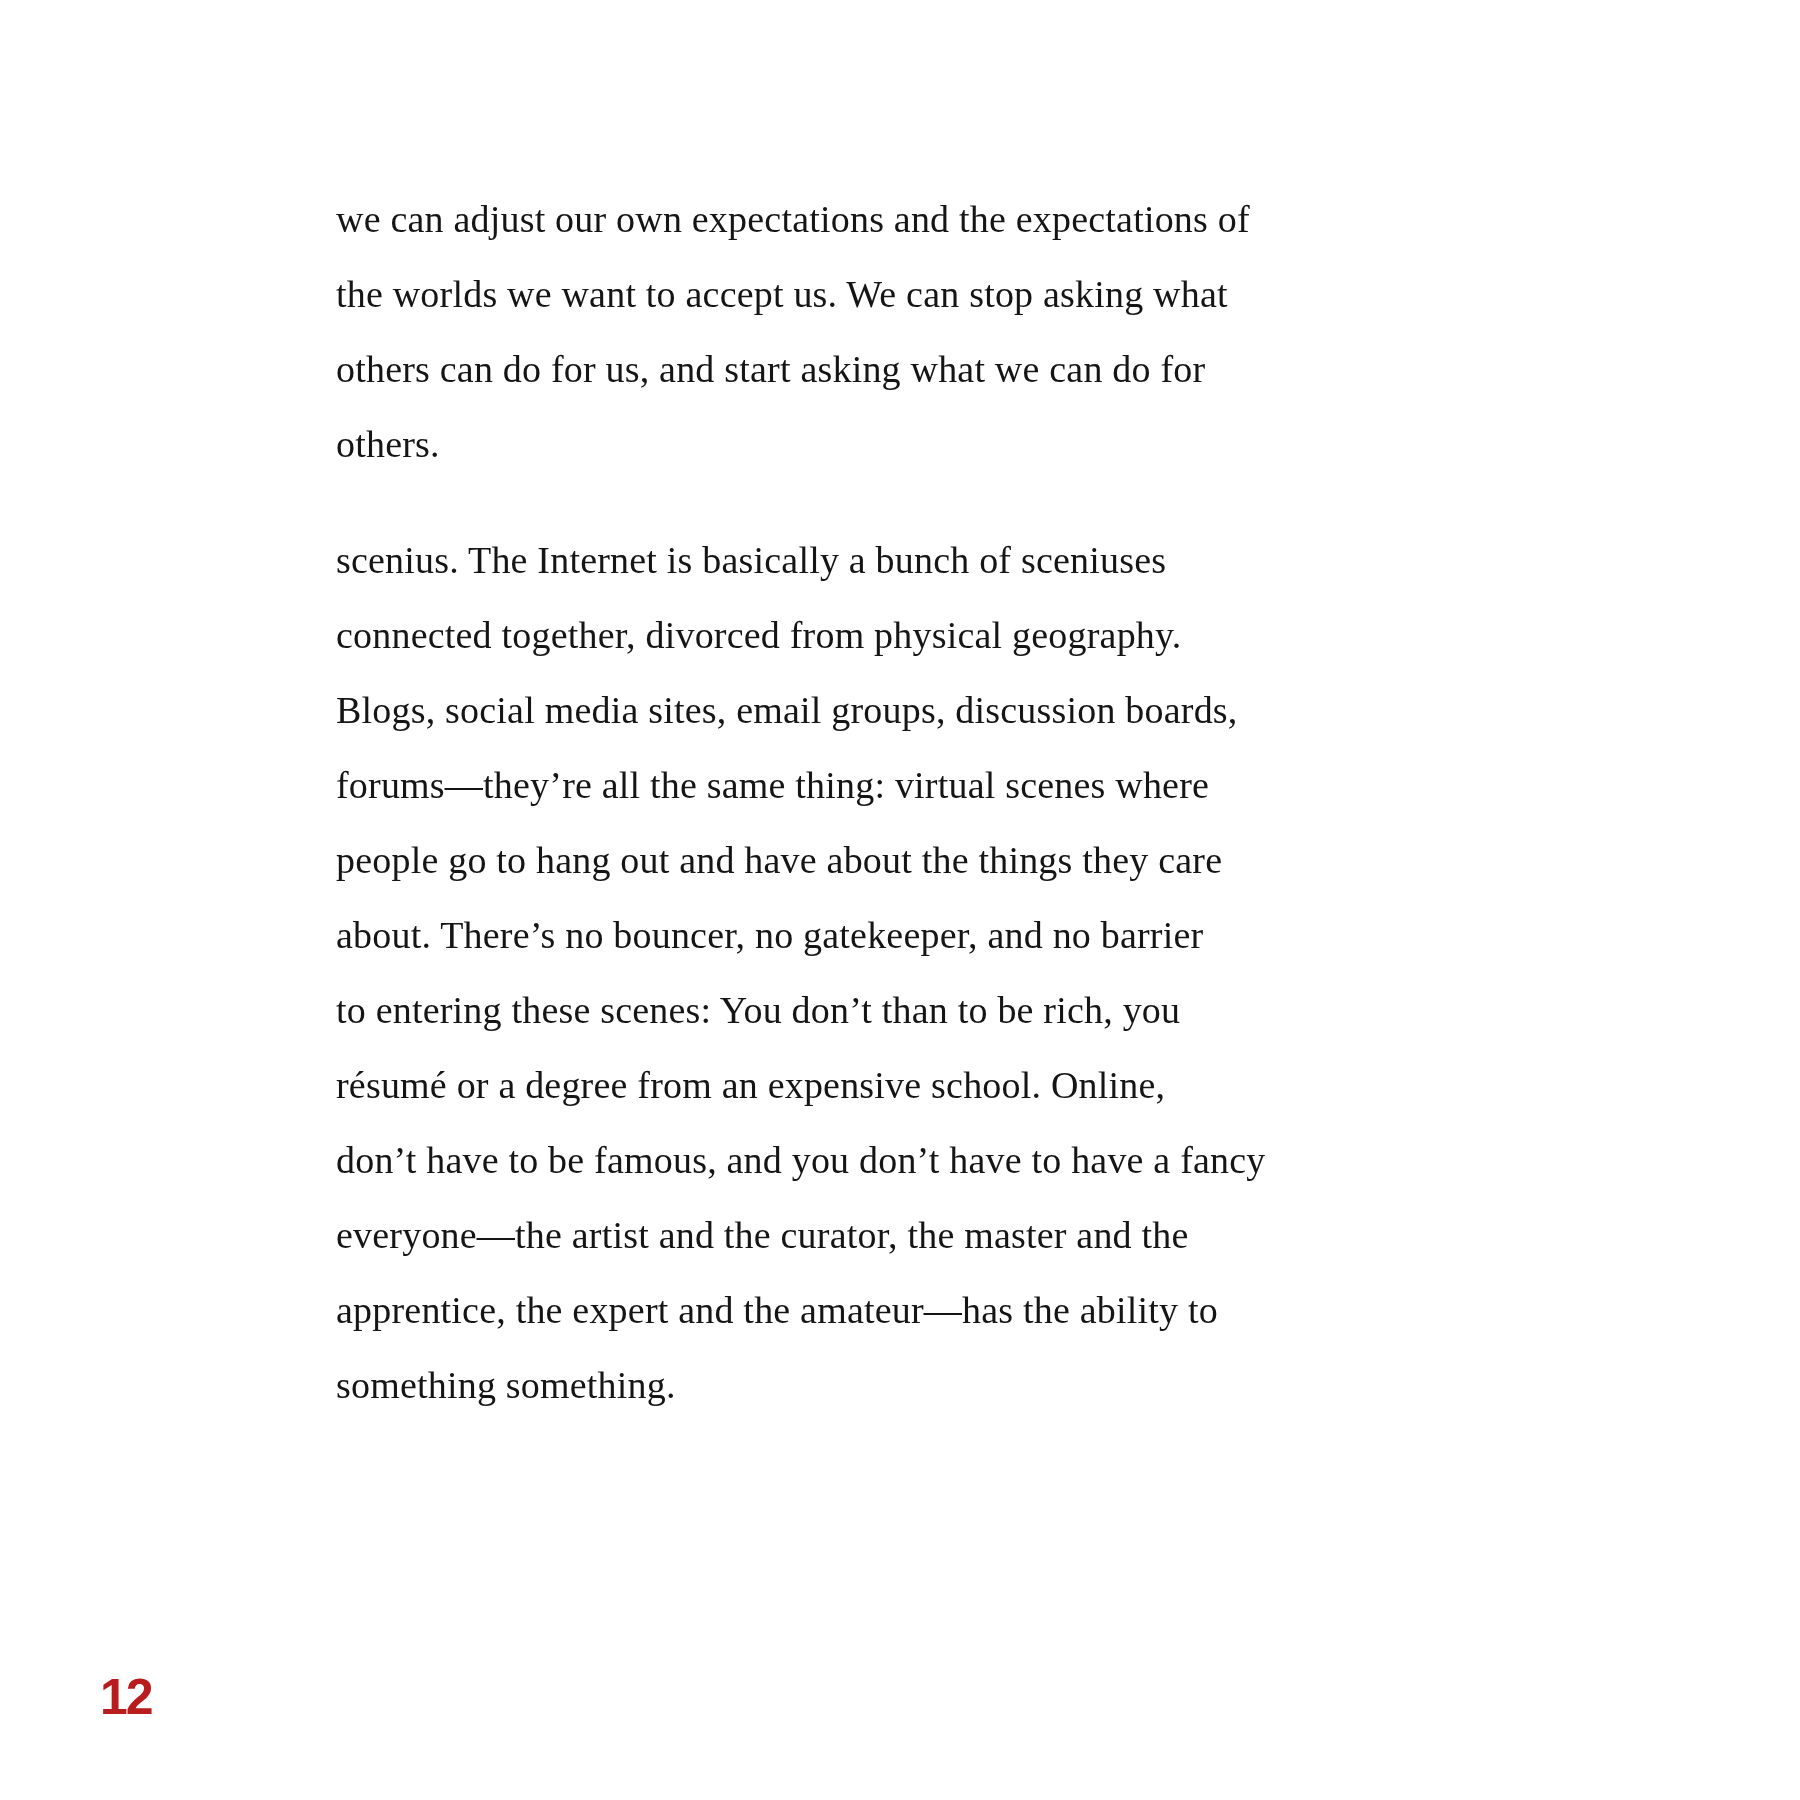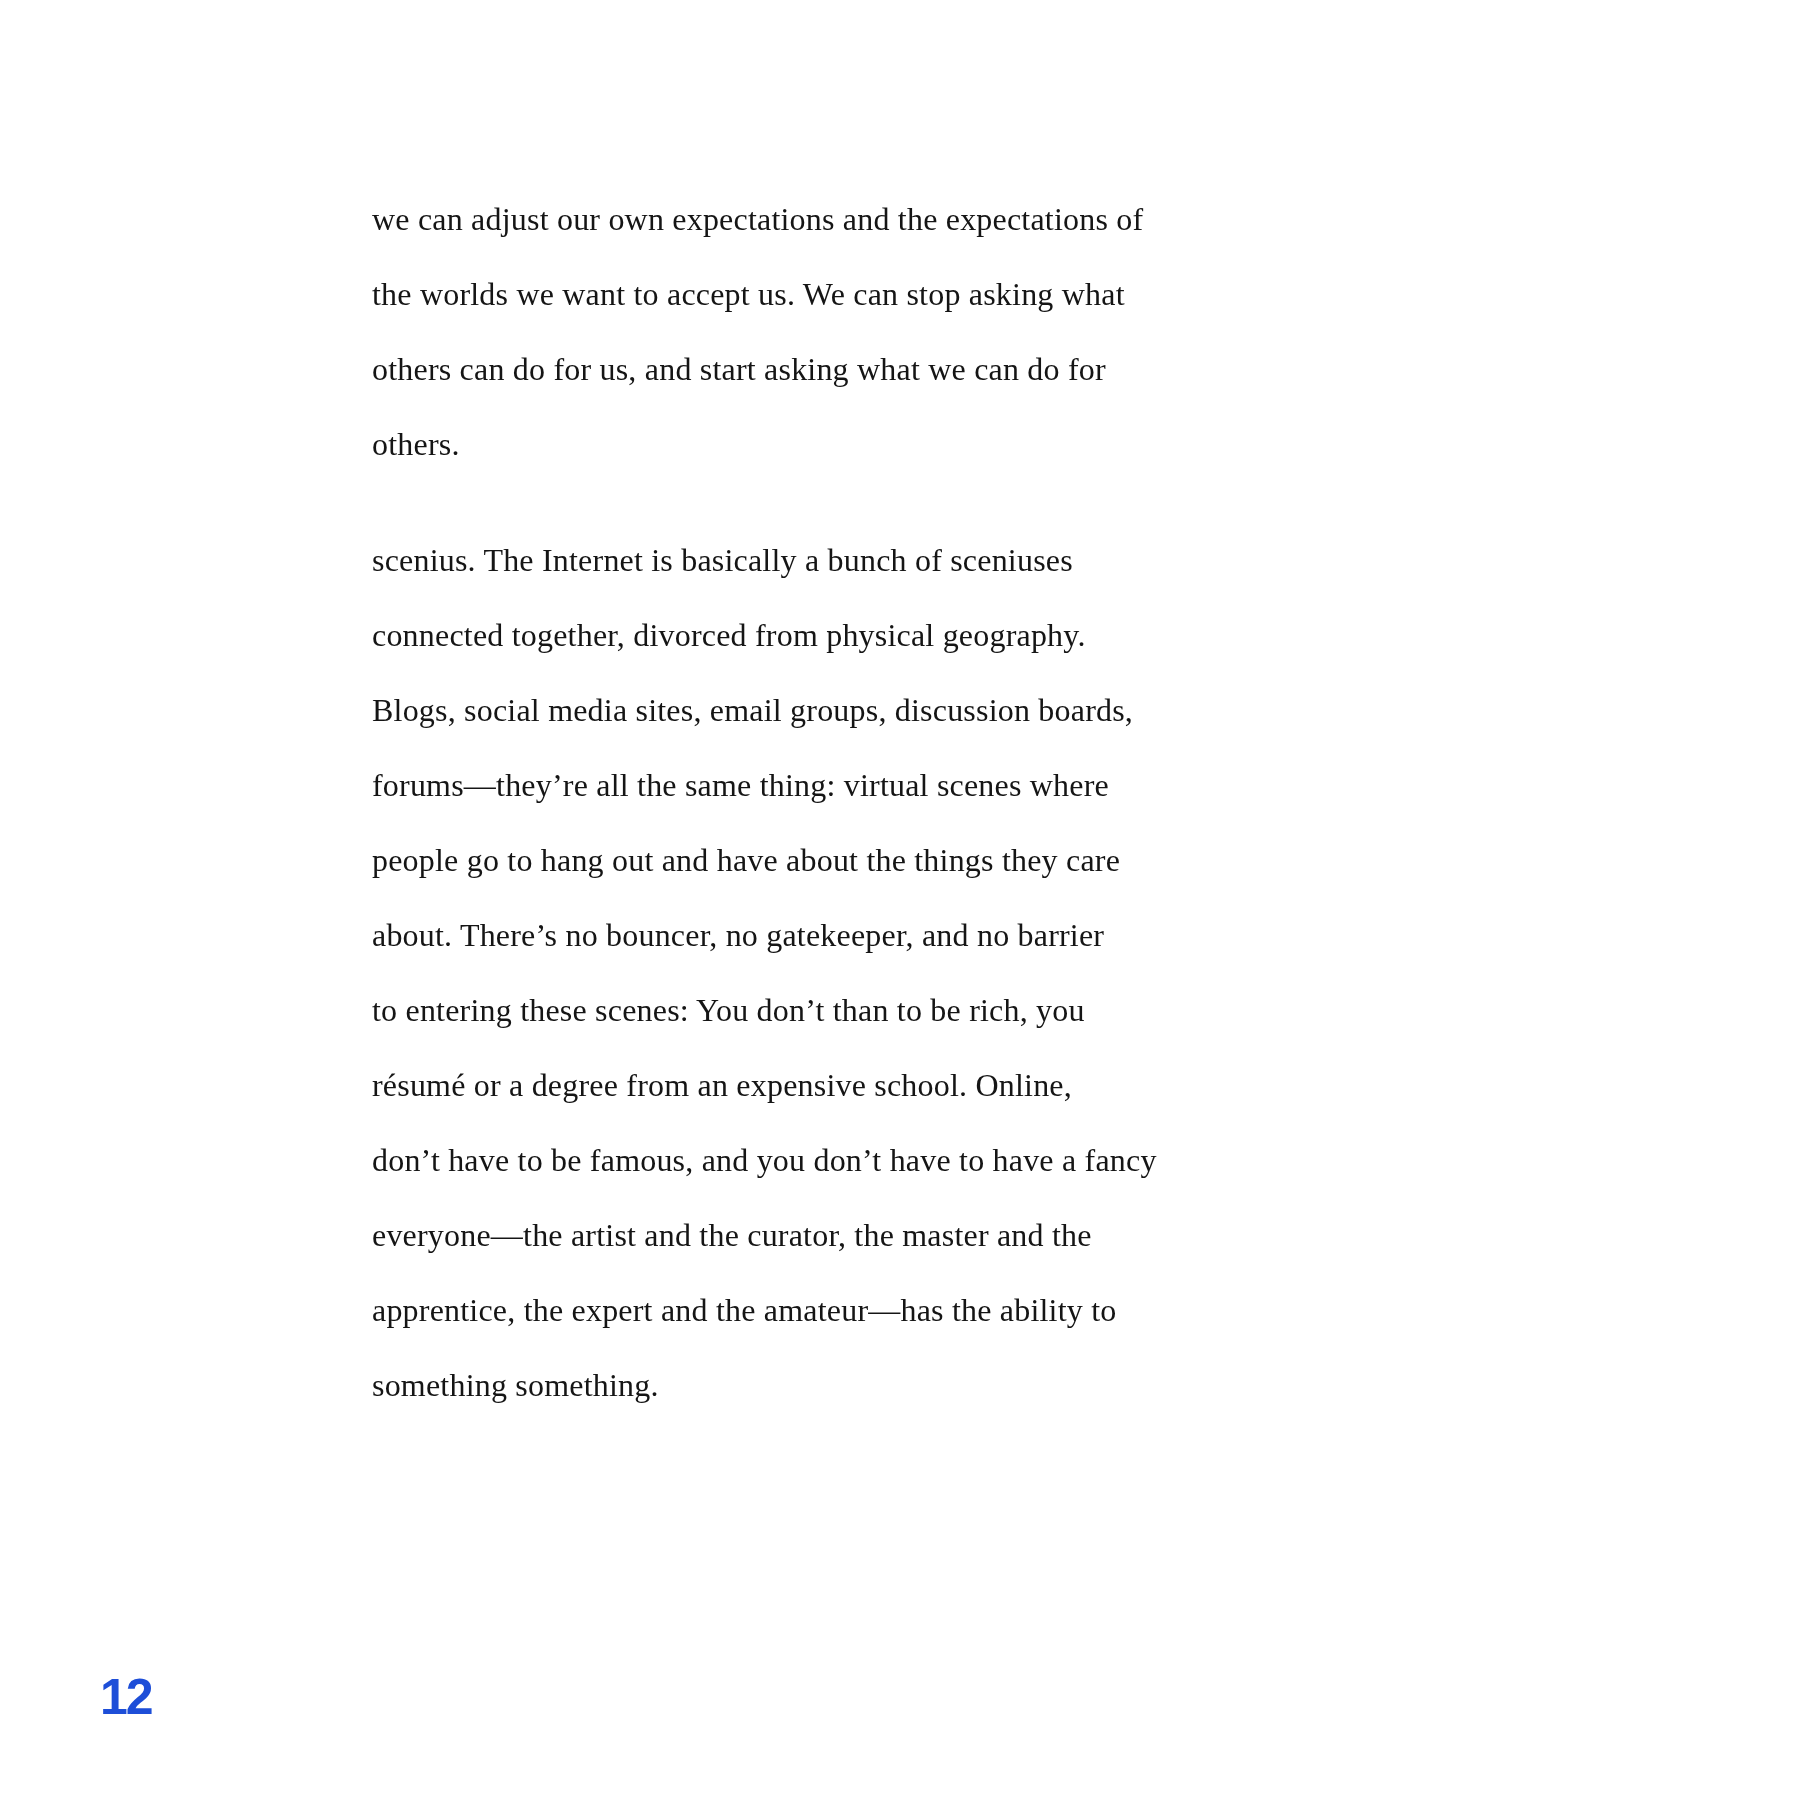--- a/index.html
+++ b/index.html
@@ -10,24 +10,24 @@
   .book-page {
     position: relative;
     width: 1800px;
     height: 1800px;
     background: #ffffff;
     overflow: hidden;
     font-family: "Liberation Serif", serif;
   }
   .text-block {
     position: absolute;
-    left: 372px;
+    left: 336px;
     top: 182px;
     width: 1020px;
-    font-size: 32px;
+    font-size: 38px;
     line-height: 75px;
     color: #151515;
     letter-spacing: 0.2px;
   }
   .para {
     margin: 0;
     padding: 0;
   }
   .para + .para {
     margin-top: 41px;
@@ -37,21 +37,21 @@
     white-space: nowrap;
   }
   .page-number {
     position: absolute;
     left: 100px;
     top: 1670px;
     font-family: "Liberation Sans", sans-serif;
     font-weight: bold;
     font-size: 50px;
     letter-spacing: -2px;
-    color: #1d4ed8;
+    color: #b91c1c;
     line-height: 1.1;
   }
 </style>
 </head>
 <body>
 
 <div class="book-page">
   <div class="text-block">
       <p class="para">
         <span class="line">we can adjust our own expectations and the expectations of</span>

